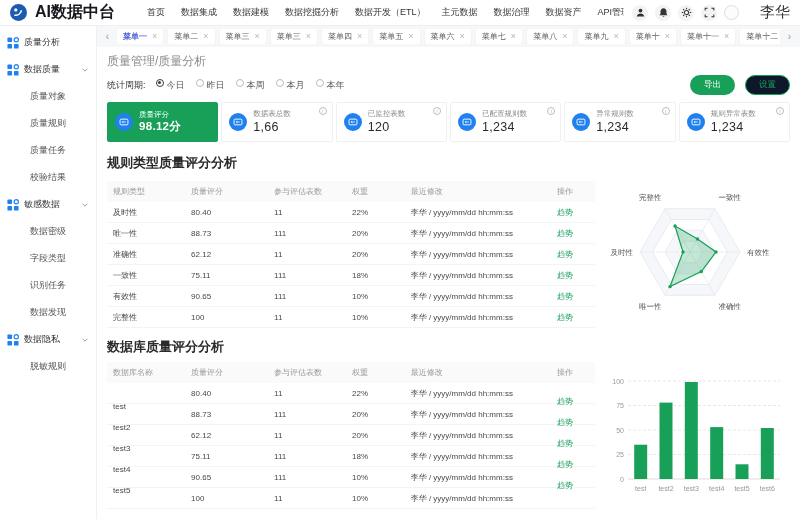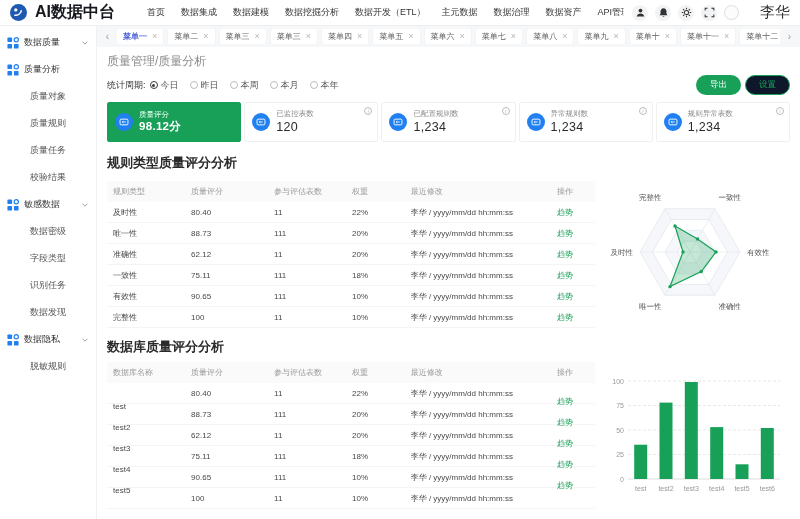--- a/index.html
+++ b/index.html
@@ -30,23 +30,23 @@
   .tabbar{height:21px;background:#f6f7f9;display:flex;align-items:center;gap:5px;padding:0 6px;flex-shrink:0;}
   .tab-arrow{color:#999;font-size:10px;width:9px;text-align:center;cursor:pointer;flex-shrink:0;}
   .tabs{display:flex;gap:5px;overflow:hidden;flex:1;}
   .tab{background:#fff;border-radius:2px;padding:2px 6px;font-size:8px;color:#666;display:flex;align-items:center;gap:5px;white-space:nowrap;cursor:pointer;box-shadow:0 0 2px rgba(0,0,0,.07);}
   .tab.active .tab-label{color:#4b5fd6;font-weight:bold;}
   .tab-close{color:#b5b5b5;font-size:9px;line-height:1;}
 
   .breadcrumb{font-size:12px;color:#8a8a8a;padding:6px 10px 3px;}
 
   
-  .filter-row{display:flex;align-items:center;gap:4px;padding:2px 10px 6px;font-size:9px;}
+  .filter-row{display:flex;align-items:center;gap:10px;padding:2px 10px 6px;font-size:9px;}
   .filter-label{color:#333;}
-  .radio{display:flex;align-items:center;gap:3px;color:#555;cursor:pointer;}
+  .radio{display:flex;gap:3px;color:#555;cursor:pointer;}
   .rdot{width:8px;height:8px;border:1px solid #bbb;border-radius:50%;position:relative;flex-shrink:0;}
   .rdot.sel{border-color:#3c3c3c;}
   .rdot.sel::after{content:"";position:absolute;inset:1.5px;background:#3c3c3c;border-radius:50%;}
   .filter-spacer{flex:1;}
   .btn{font-size:8.5px;padding:3px 13px;border-radius:10px;cursor:pointer;border:1px solid transparent;}
   .btn-primary{background:var(--green);color:#fff;}
   .btn-outline{border-color:var(--green);color:var(--green);background:#0f172a;}
 
   
   .cards{display:flex;gap:3px;margin:1px 10px 2px;}
@@ -139,33 +139,33 @@
 
 <div class="app-body">
   <aside class="sidebar">
       <div class="side-item">
         <svg width="12" height="12" viewBox="0 0 14 14">
           <rect x="0.5" y="0.5" width="5.4" height="5.4" rx="1" fill="#2080f0"></rect>
           <circle cx="10.8" cy="3.2" r="2.5" fill="none" stroke="#2080f0" stroke-width="1.4"></circle>
           <rect x="0.5" y="8.1" width="5.4" height="5.4" rx="1" fill="#2080f0"></rect>
           <rect x="8.1" y="8.1" width="5.4" height="5.4" rx="1" fill="#2080f0"></rect>
         </svg>
-        <span class="side-label">数据质量</span>
-        <svg width="8" height="8" viewBox="0 0 10 10" fill="none" stroke="#999" stroke-width="1.2">
-          <path d="M2 3.5 5 6.5 8 3.5"></path>
-        </svg>
+        <span class="side-label">质量分析</span>
       </div>
       <div class="side-item">
         <svg width="12" height="12" viewBox="0 0 14 14">
           <rect x="0.5" y="0.5" width="5.4" height="5.4" rx="1" fill="#2080f0"></rect>
           <circle cx="10.8" cy="3.2" r="2.5" fill="none" stroke="#2080f0" stroke-width="1.4"></circle>
           <rect x="0.5" y="8.1" width="5.4" height="5.4" rx="1" fill="#2080f0"></rect>
           <rect x="8.1" y="8.1" width="5.4" height="5.4" rx="1" fill="#2080f0"></rect>
         </svg>
-        <span class="side-label">质量分析</span>
+        <span class="side-label">数据质量</span>
+        <svg width="8" height="8" viewBox="0 0 10 10" fill="none" stroke="#999" stroke-width="1.2">
+          <path d="M2 3.5 5 6.5 8 3.5"></path>
+        </svg>
       </div>
       <div class="side-child">质量对象</div>
       <div class="side-child">质量规则</div>
       <div class="side-child">质量任务</div>
       <div class="side-child">校验结果</div>
       <div class="side-item">
         <svg width="12" height="12" viewBox="0 0 14 14">
           <rect x="0.5" y="0.5" width="5.4" height="5.4" rx="1" fill="#2080f0"></rect>
           <circle cx="10.8" cy="3.2" r="2.5" fill="none" stroke="#2080f0" stroke-width="1.4"></circle>
           <rect x="0.5" y="8.1" width="5.4" height="5.4" rx="1" fill="#2080f0"></rect>
@@ -290,20 +290,33 @@
           <span class="card-ico">
             <svg width="10" height="10" viewBox="0 0 14 14">
               <rect x="1.5" y="3" width="11" height="8" rx="1.5" fill="none" stroke="#fff" stroke-width="1.3"></rect>
               <path d="M4.5 7h5M6 5.5 4.5 7 6 8.5" stroke="#fff" stroke-width="1.1" fill="none"></path>
             </svg>
           </span>
           <div class="card-body">
             <span class="card-label">质量评分</span>
             <span class="card-value">98.12分</span>
           </div>
+        </div>
+        <div class="card">
+          <span class="card-ico">
+            <svg width="10" height="10" viewBox="0 0 14 14">
+              <rect x="1.5" y="3" width="11" height="8" rx="1.5" fill="none" stroke="#fff" stroke-width="1.3"></rect>
+              <path d="M4.5 7h5M6 5.5 4.5 7 6 8.5" stroke="#fff" stroke-width="1.1" fill="none"></path>
+            </svg>
+          </span>
+          <div class="card-body">
+            <span class="card-label">数据表总数</span>
+            <span class="card-value">1,66</span>
+          </div>
+          <span class="info">i</span>
         </div>
         <div class="card">
           <span class="card-ico">
             <svg width="10" height="10" viewBox="0 0 14 14">
               <rect x="1.5" y="3" width="11" height="8" rx="1.5" fill="none" stroke="#fff" stroke-width="1.3"></rect>
               <path d="M4.5 7h5M6 5.5 4.5 7 6 8.5" stroke="#fff" stroke-width="1.1" fill="none"></path>
             </svg>
           </span>
           <div class="card-body">
             <span class="card-label">已监控表数</span>

